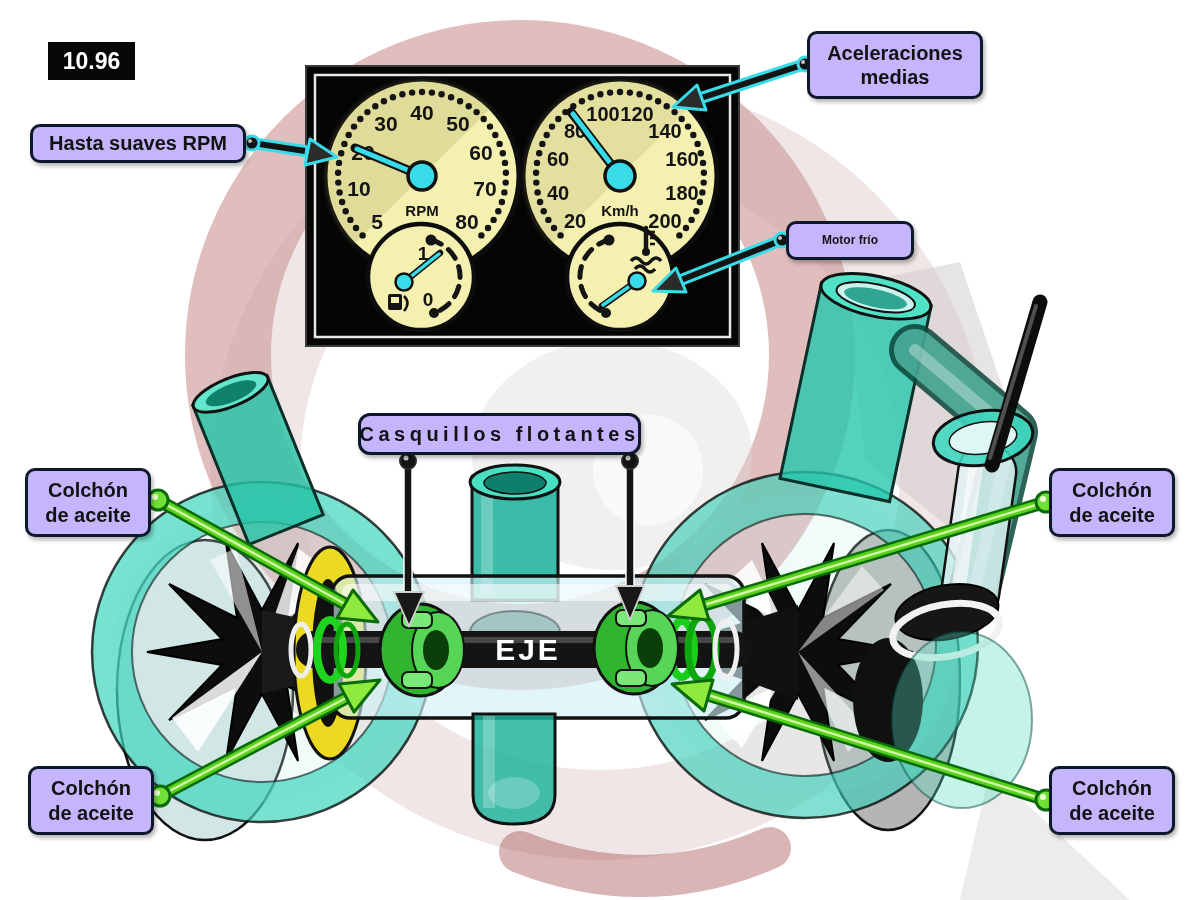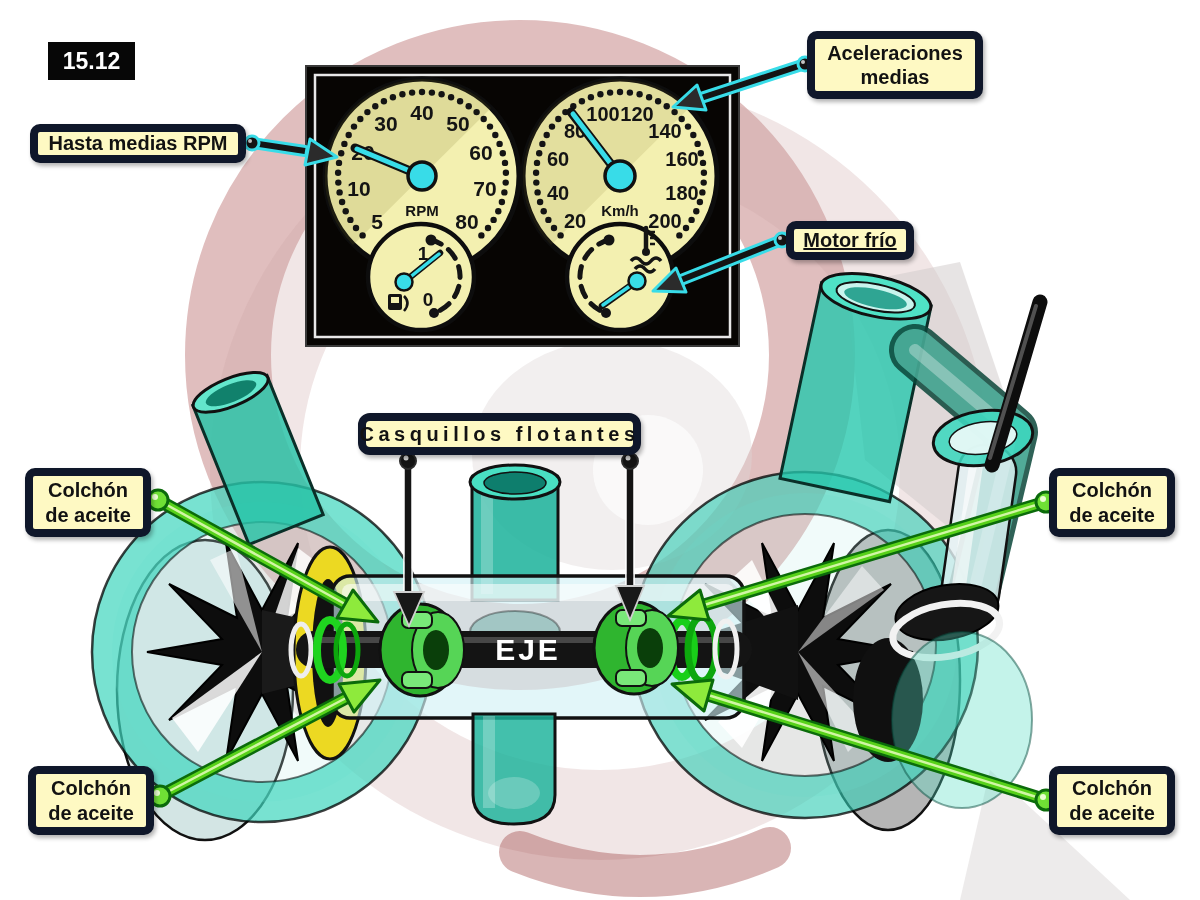--- a/index.html
+++ b/index.html
@@ -1,19 +1,19 @@
 <!DOCTYPE html>
 <html><head>
 <meta charset="utf-8">
 <style>
   html,body{margin:0;padding:0;background:#ffffff;}
   #stage{position:relative;width:1200px;height:900px;background:#ffffff;overflow:hidden;
          font-family:"Liberation Sans", sans-serif;}
   #scene{position:absolute;left:0;top:0;}
-  .callout{position:absolute;background:#fef9c3;border:8px solid #0f172a;border-radius:10px;
+  .callout{position:absolute;background:#c4b5fd;border:3px solid #0f172a;border-radius:10px;
            display:flex;flex-direction:column;align-items:center;justify-content:center;
            font-weight:bold;color:#121212;text-align:center;line-height:1.22;
            box-shadow:2px 3px 4px rgba(0,0,0,0.30);box-sizing:border-box;white-space:nowrap;}
   .fig-badge{position:absolute;background:#070707;color:#ffffff;display:flex;align-items:center;
              justify-content:center;font-weight:bold;box-sizing:border-box;}
 </style>
 </head>
 <body>
 
 <div id="stage">
@@ -402,33 +402,33 @@
       <line x1="1046" y1="800" x2="708" y2="695" stroke="#57d119" stroke-width="8" stroke-linecap="round"></line>
       <line x1="1046" y1="800" x2="708" y2="695" stroke="rgba(240,255,200,0.8)" stroke-width="2.5" stroke-linecap="round"></line>
       <polygon points="672,684 713,680 704,711" fill="#8eea3c" stroke="#0b6b0b" stroke-width="3" stroke-linejoin="round"></polygon>
       <circle cx="1046" cy="800" r="10" fill="#6fe035" stroke="#0b6b0b" stroke-width="3"></circle>
       <circle cx="1043" cy="797" r="3" fill="#eaffd0"></circle>
     </g>
   </g>
 </svg>
 
 <div class="fig-badge" style="left:48px;top:42px;width:87px;height:38px;font-size:23px;">
-  <span>15.12</span>
+  <span>10.96</span>
 </div>
 
 <div class="callout" style="left:30px;top:124px;width:216px;height:39px;font-size:20px;">
-  <span>Hasta medias RPM</span>
+  <span>Hasta suaves RPM</span>
 </div>
 
 <div class="callout" style="left:807px;top:31px;width:176px;height:68px;font-size:20px;">
   <span>Aceleraciones</span>
   <span>medias</span>
 </div>
 
-<div class="callout" style="left:786px;top:221px;width:128px;height:39px;font-size:20px;text-decoration:underline;">
+<div class="callout" style="left:786px;top:221px;width:128px;height:39px;font-size:12px;">
   <span>Motor frío</span>
 </div>
 
 <div class="callout" style="left:358px;top:413px;width:283px;height:42px;font-size:20px;letter-spacing:4.5px;border-radius:12px;">
   <span>Casquillos flotantes</span>
 </div>
 
 <div class="callout" style="left:25px;top:468px;width:126px;height:69px;font-size:20px;">
   <span>Colchón</span>
   <span>de aceite</span>

